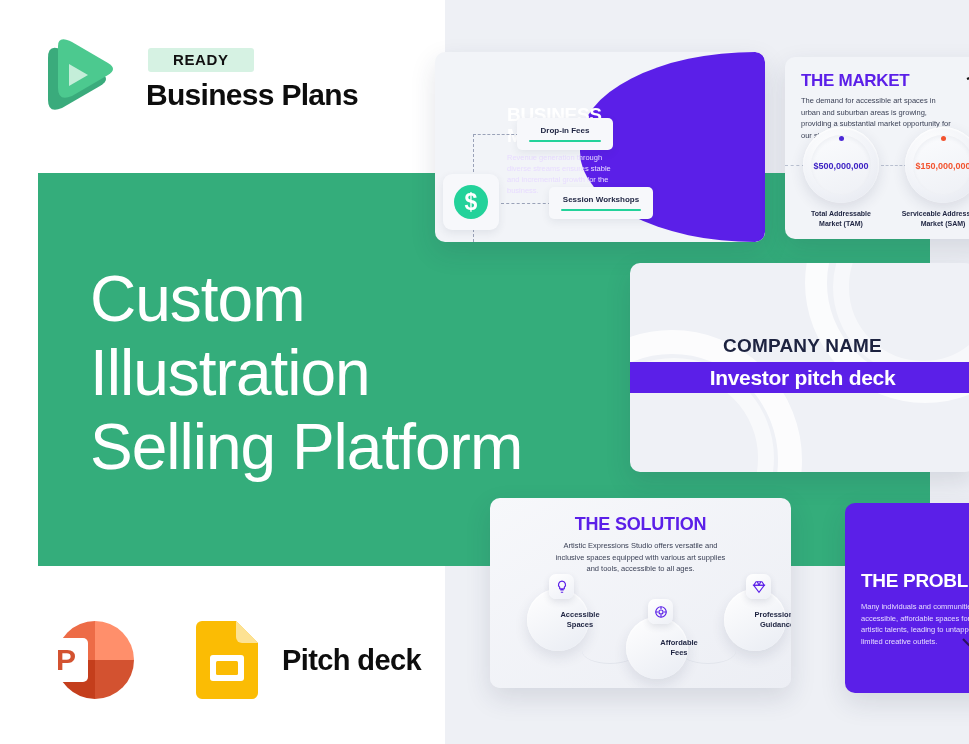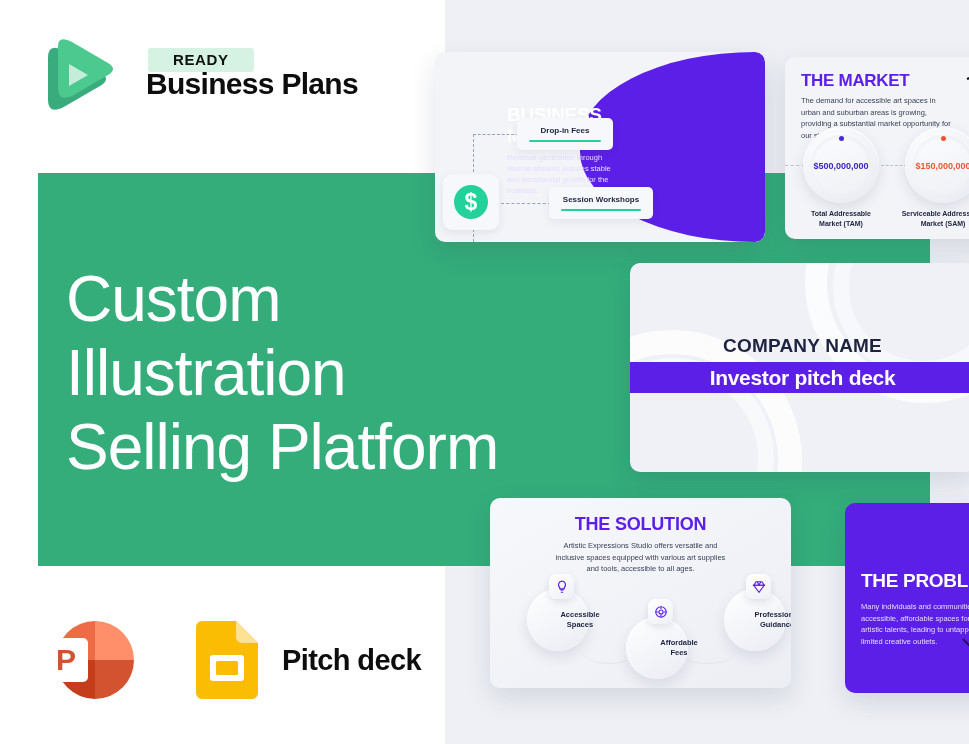--- a/index.html
+++ b/index.html
@@ -32,32 +32,32 @@
 
   
   #logo-block { position: absolute; left: 38px; top: 34px; width: 300px; height: 86px; }
   #logo-mark { position: absolute; left: 0; top: 4px; width: 76px; height: 78px; }
   #ready-badge {
     position: absolute; left: 110px; top: 14px;
     background: #d6f2e3; color: #111; font-size: 15px; font-weight: 700;
     letter-spacing: .6px; padding: 3px 25px 4px; border-radius: 3px;
   }
   #brand-name {
-    position: absolute; left: 108px; top: 33px;
+    position: absolute; left: 108px; top: 44px;
     font-size: 30px; font-weight: 800; color: #0d0d0d; letter-spacing: -.7px;
     white-space: nowrap;
   }
 
   
   #hero-title {
     position: absolute; left: 66px; top: 262px; width: 470px;
     color: #ffffff; font-size: 64px; line-height: 74px; font-weight: 400;
     letter-spacing: -1px;
   }
-  #hero-title span { display: block; }
+  #hero-title span { display: block; margin-left: 24px; }
 
   
   #format-row { position: absolute; left: 42px; top: 616px; height: 88px; display: flex; align-items: center; }
   #ppt-icon { position: relative; width: 98px; height: 88px; flex: 0 0 98px; }
   #slides-icon { position: relative; width: 62px; height: 78px; margin-left: 56px; flex: 0 0 62px; }
   #format-label { margin-left: 24px; font-size: 29px; font-weight: 800; color: #0d0d0d; letter-spacing: -.6px; }
 
   
   .slide {
     position: absolute; background: #f2f4f8; border-radius: 10px;

